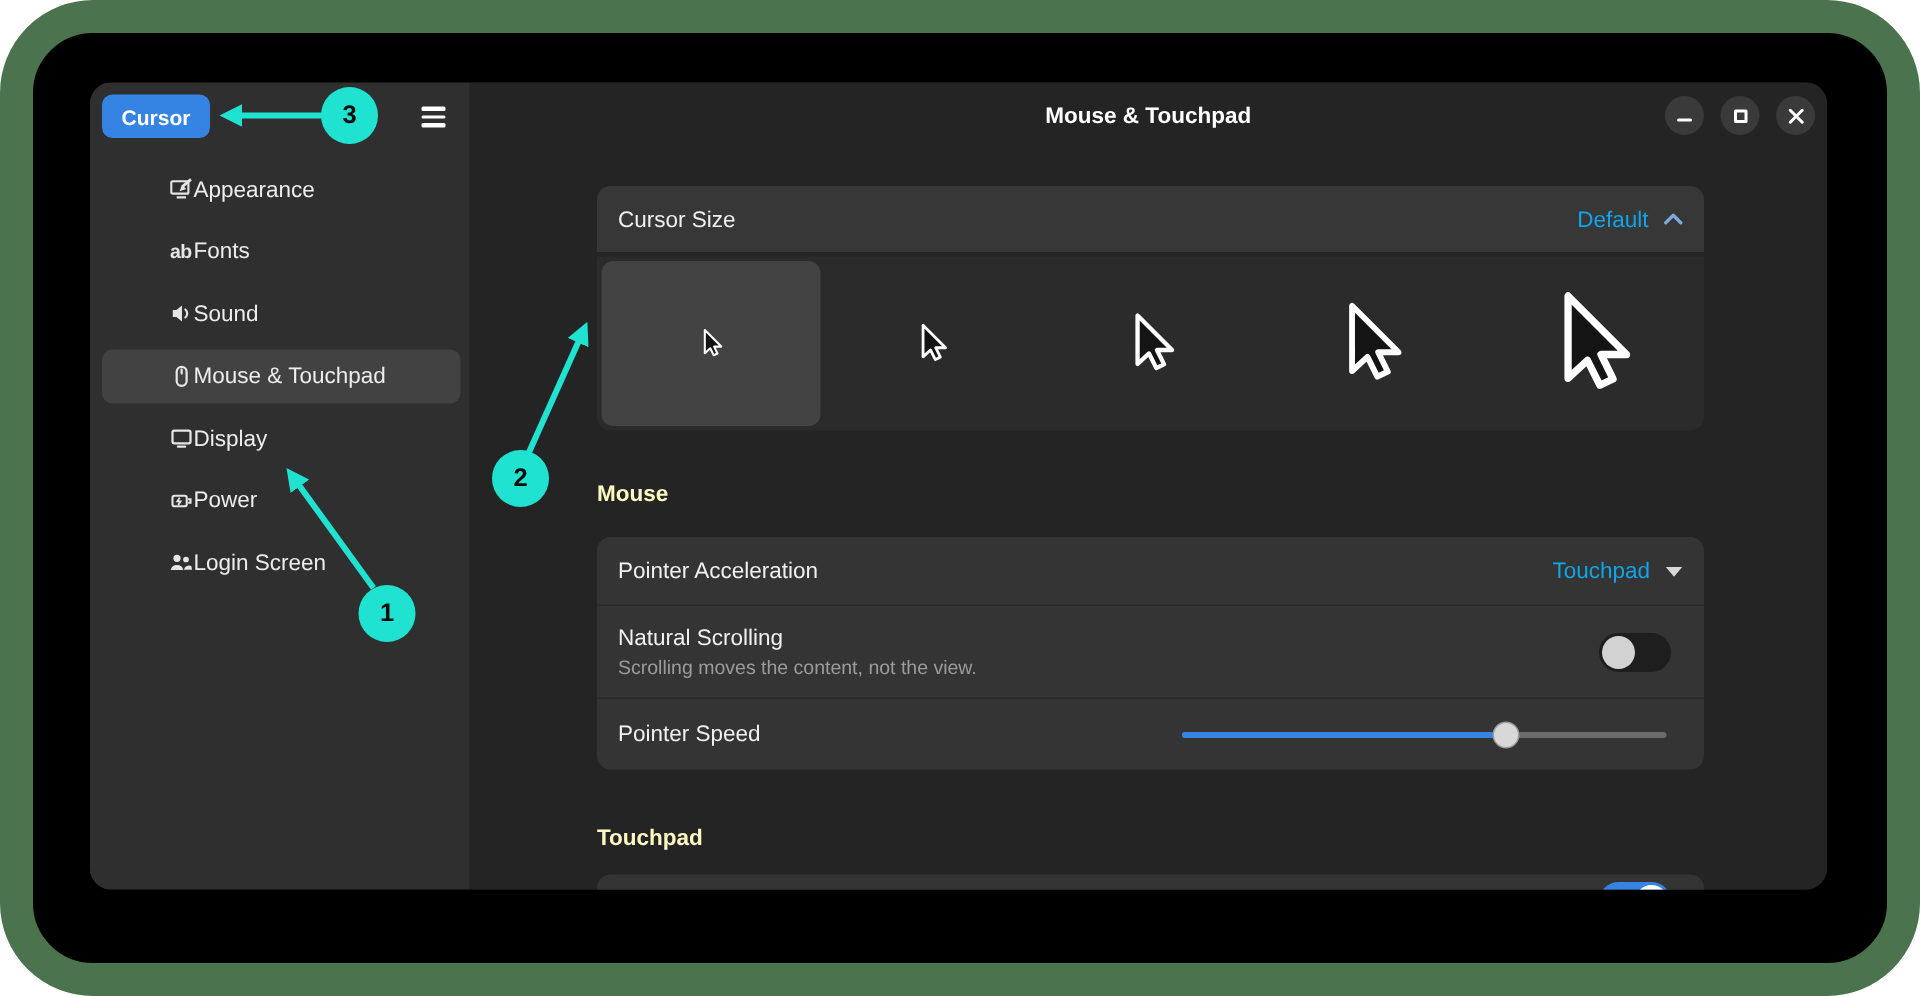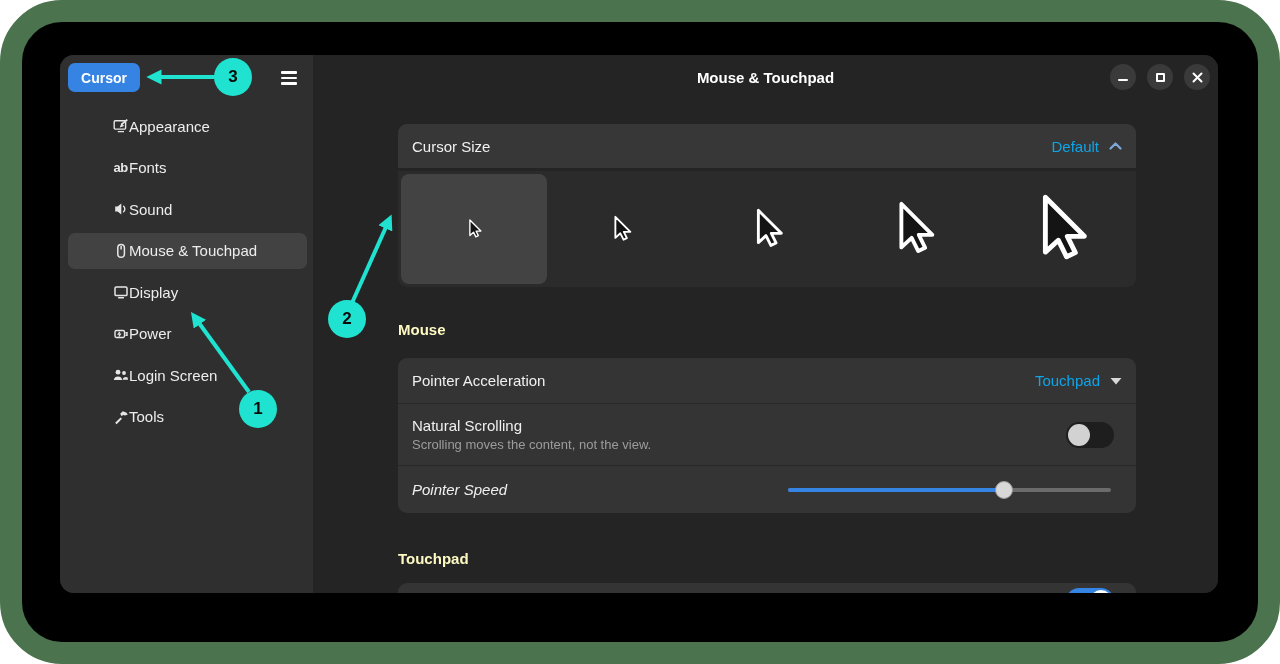--- a/index.html
+++ b/index.html
@@ -51,21 +51,21 @@
   .cursor-tile{flex:1;display:flex;align-items:center;justify-content:center;border-radius:8px;cursor:pointer;}
   .cursor-tile.selected{background:#434343;}
 
   
   .section-heading{position:absolute;left:85px;color:#fef9c3;font-weight:700;font-size:15px;}
 
   
   .mouse-card{top:303px;height:155px;overflow:hidden;}
   .row-accel{height:45px;cursor:pointer;}
   .row-natural{height:61px;}
-  .row-speed{height:47px;position:relative;font-style:italic;}
+  .row-speed{height:47px;position:relative;}
   .row-text-stack{display:flex;flex-direction:column;gap:3px;}
   .row-subtitle{color:#9c9c9c;font-size:13px;}
 
   .toggle{width:48px;height:26px;border-radius:13px;background:#1e1e1e;position:relative;flex:none;cursor:pointer;}
   .toggle .knob{position:absolute;left:2px;top:2px;width:22px;height:22px;border-radius:50%;background:#d2d2d2;}
   .toggle.on{background:var(--accent-blue);}
   .toggle.on .knob{left:auto;right:2px;background:#fff;}
   .toggle-natural{margin-right:8px;}
 
   .slider{position:absolute;right:25px;top:50%;transform:translateY(-50%);width:323px;height:18px;cursor:pointer;}
@@ -166,29 +166,20 @@
             <svg width="17" height="16" viewBox="0 0 17 16" fill="#e6e6e6">
               <circle cx="6" cy="5.2" r="2.4"></circle>
               <path d="M1.8 13 a4.3 4.3 0 0 1 8.4 0 Z"></path>
               <circle cx="12" cy="6" r="1.9"></circle>
               <path d="M10.6 12.8 a3.4 3.4 0 0 1 5 -2.4 l.4 2.4 Z"></path>
             </svg>
           </span>
           <span>Login Screen</span>
         </div>
 
-        <div class="nav-item">
-          <span class="nav-icon">
-            <svg width="16" height="16" viewBox="0 0 16 16" fill="#e6e6e6">
-              <path d="M2.2 13.8 L7.6 8.4 l1.4 1.4 -5.4 5.4 Z"></path>
-              <path d="M7.2 4.8 l2.6 -2.6 3.4 1.4 1.6 1.8 -2.6 1.2 -2.2 -0.6 -1.4 1.2 Z"></path>
-            </svg>
-          </span>
-          <span>Tools</span>
-        </div>
       </div>
     </div>
 
     <div class="main">
       <div class="window-title">Mouse &amp; Touchpad</div>
 
       <div class="win-controls">
         <button class="win-btn">
           <span class="min-glyph"></span>
         </button>

